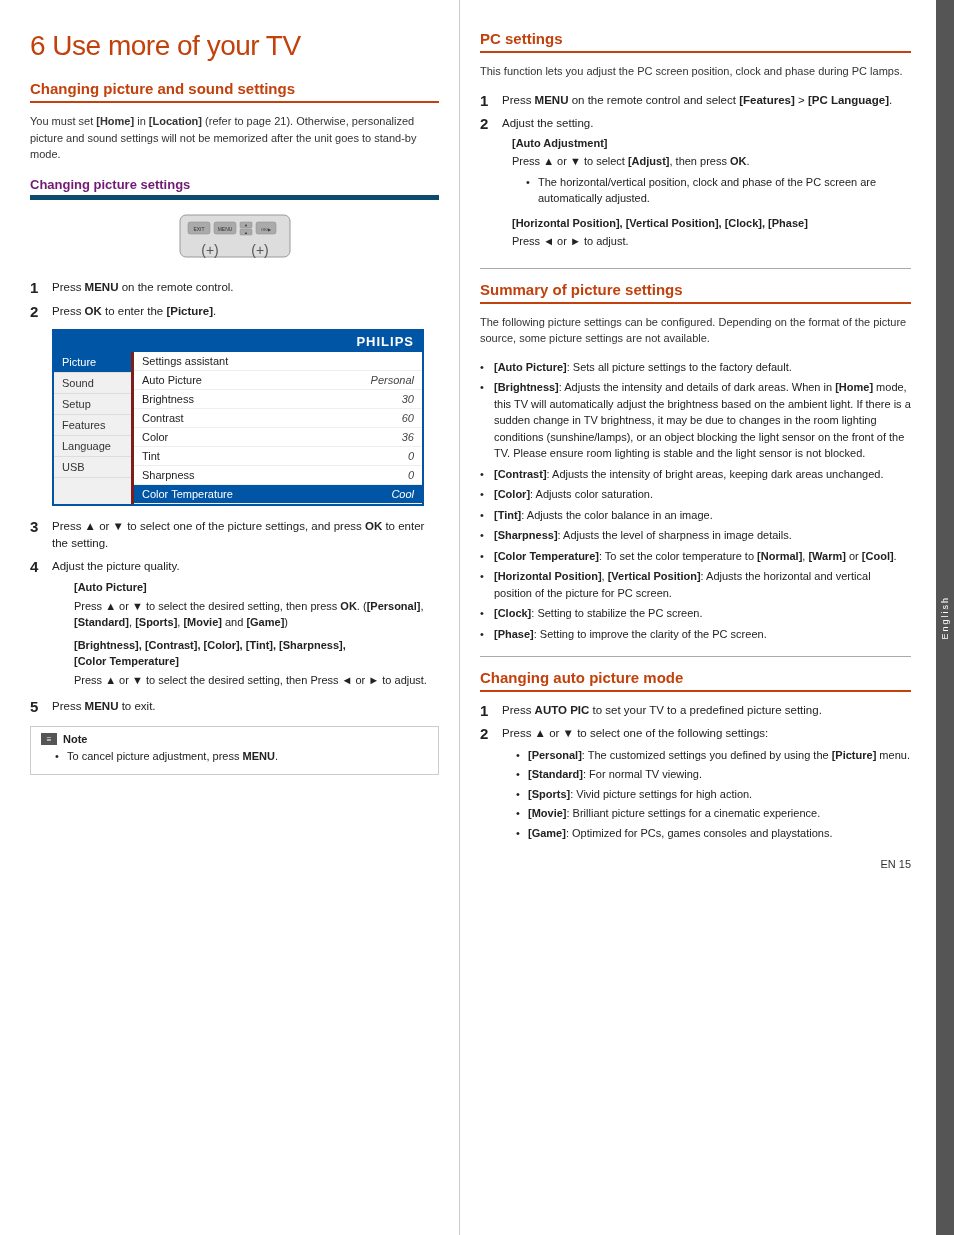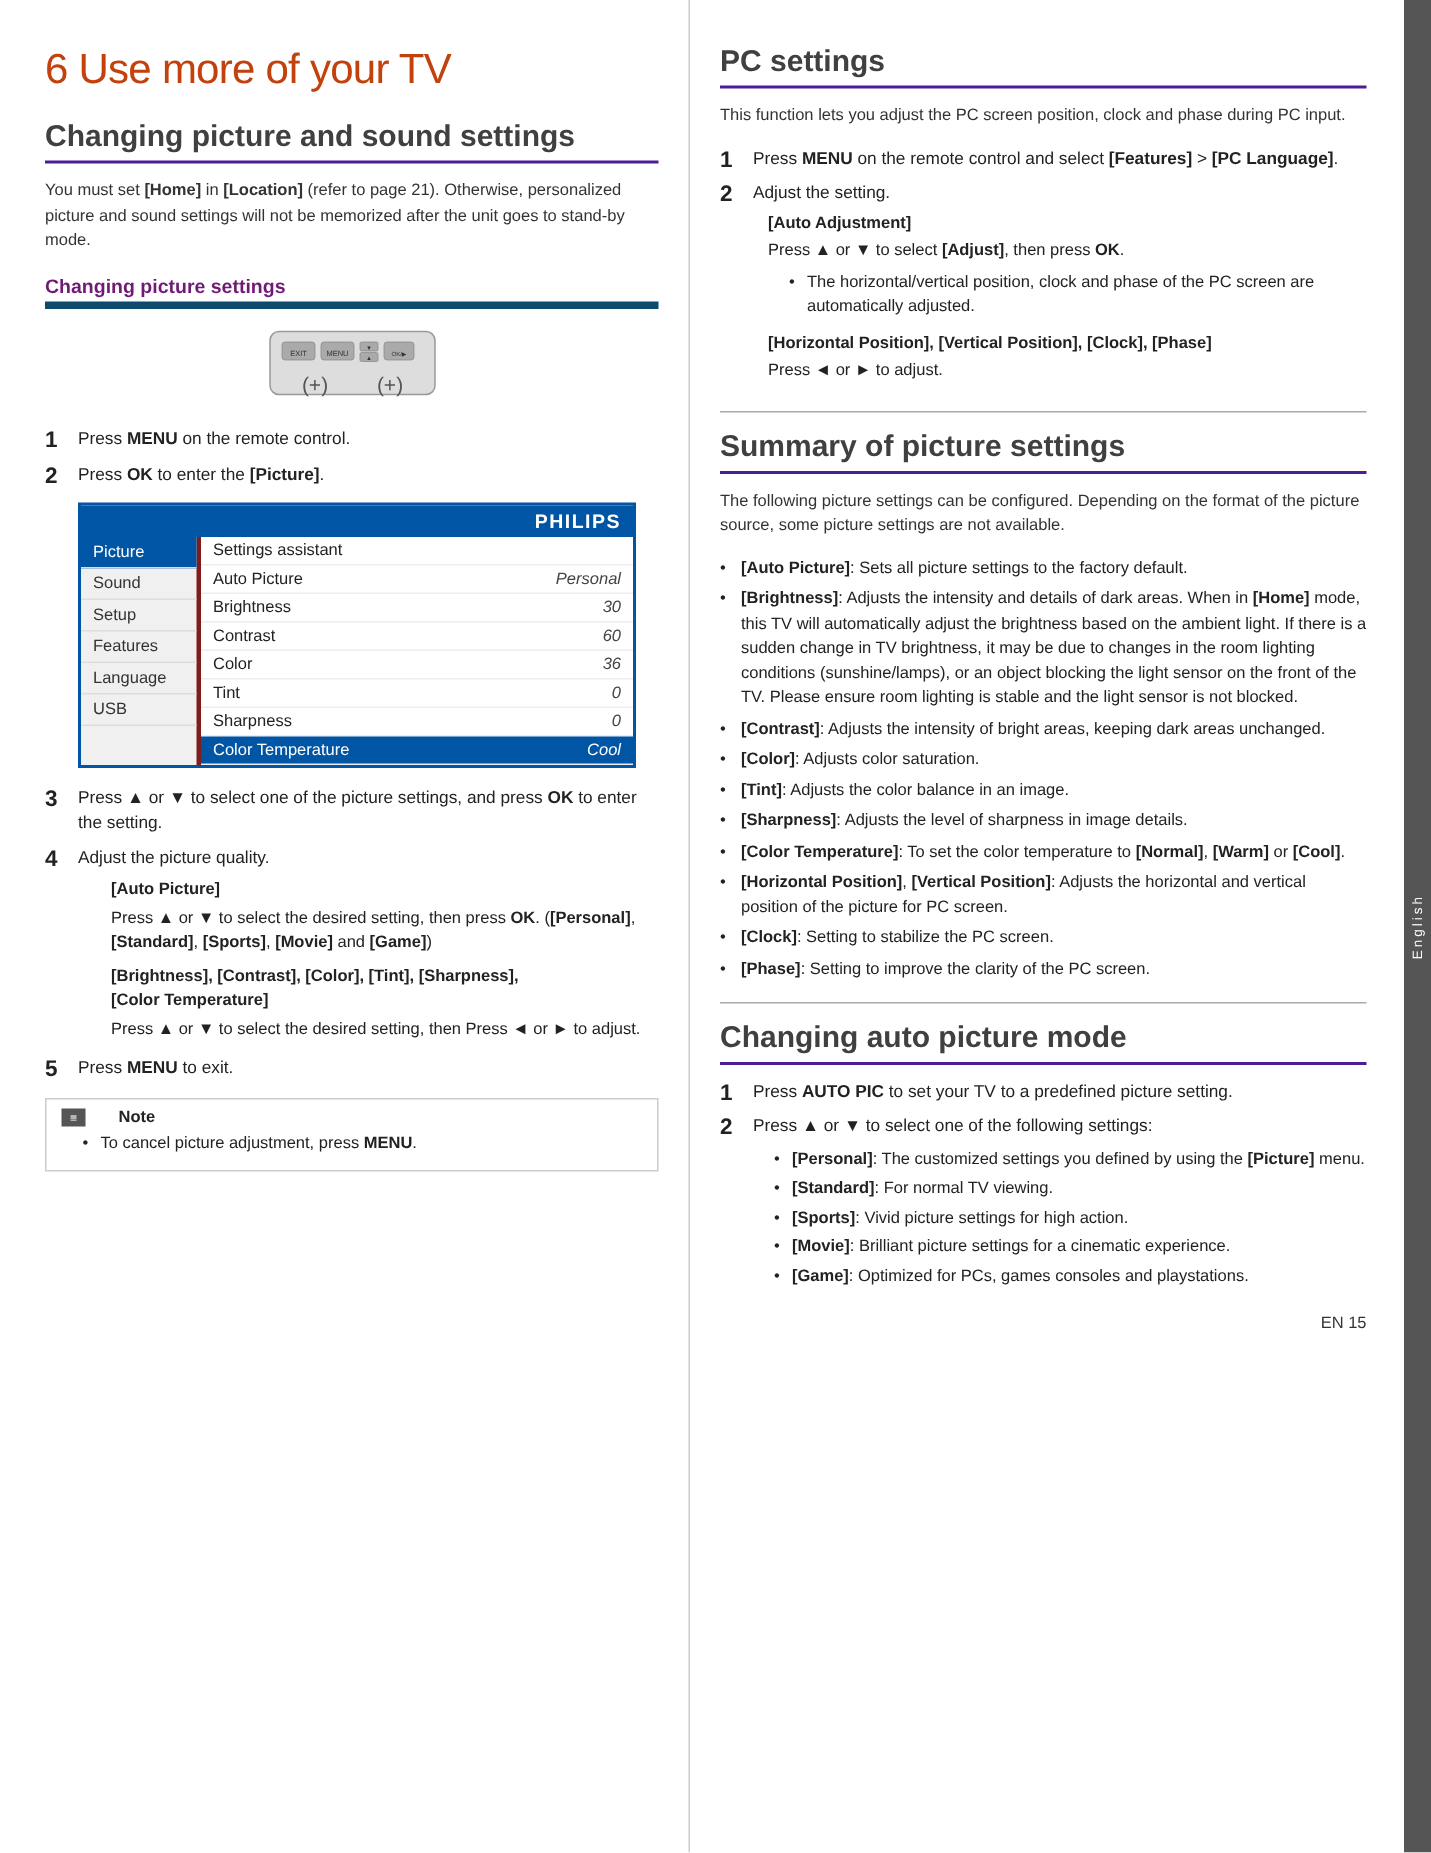--- a/index.html
+++ b/index.html
@@ -52,24 +52,24 @@
       padding: 30px 25px 30px 20px;
     }
     .chapter-title {
       font-size: 28px;
       font-weight: 300;
       color: #c2410c;
       margin-bottom: 18px;
       letter-spacing: -0.5px;
     }
     .section-title {
-      font-size: 20px;
-      font-weight: bold;
-      color: #404040;
-      border-bottom: 2px solid #4c1d95;
+      font-size: 15px;
+      font-weight: bold;
+      color: #c2410c;
+      border-bottom: 2px solid #c2410c;
       padding-bottom: 4px;
       margin-bottom: 10px;
     }
     .subsection-title {
       font-size: 13px;
       font-weight: bold;
       color: #701a75;
       border-bottom: 5px solid #0c4a6e;
       padding-bottom: 3px;
       margin-bottom: 8px;
@@ -193,21 +193,21 @@
     .note-box {
       border: 1px solid #ccc;
       padding: 6px 10px;
       margin-top: 10px;
       margin-left: 0;
       font-size: 11px;
     }
     .note-header {
       display: flex;
       align-items: center;
-      gap: 22px;
+      gap: 6px;
       margin-bottom: 3px;
     }
     .note-icon {
       width: 16px;
       height: 12px;
       background: #555;
       display: inline-flex;
       align-items: center;
       justify-content: center;
     }
@@ -417,21 +417,21 @@
           <li>To cancel picture adjustment, press <span class="bold">MENU</span>.</li>
         </ul>
       </div>
 
     </div>
 
     <div class="right-column">
 
       <div class="rc-section">
         <div class="section-title">PC settings</div>
-        <p class="intro-text">This function lets you adjust the PC screen position, clock and phase during PC input.</p>
+        <p class="intro-text">This function lets you adjust the PC screen position, clock and phase during PC lamps.</p>
 
         <ol class="numbered-list">
           <li>
             <span class="step-content">Press <span class="bold">MENU</span> on the remote control and select <span class="bold">[Features]</span> &gt; <span class="bold">[PC Language]</span>.</span>
           </li>
           <li>
             <span class="step-content">
               Adjust the setting.
               <div class="sub-indent">
                 <div class="sub-indent-title">[Auto Adjustment]</div>

